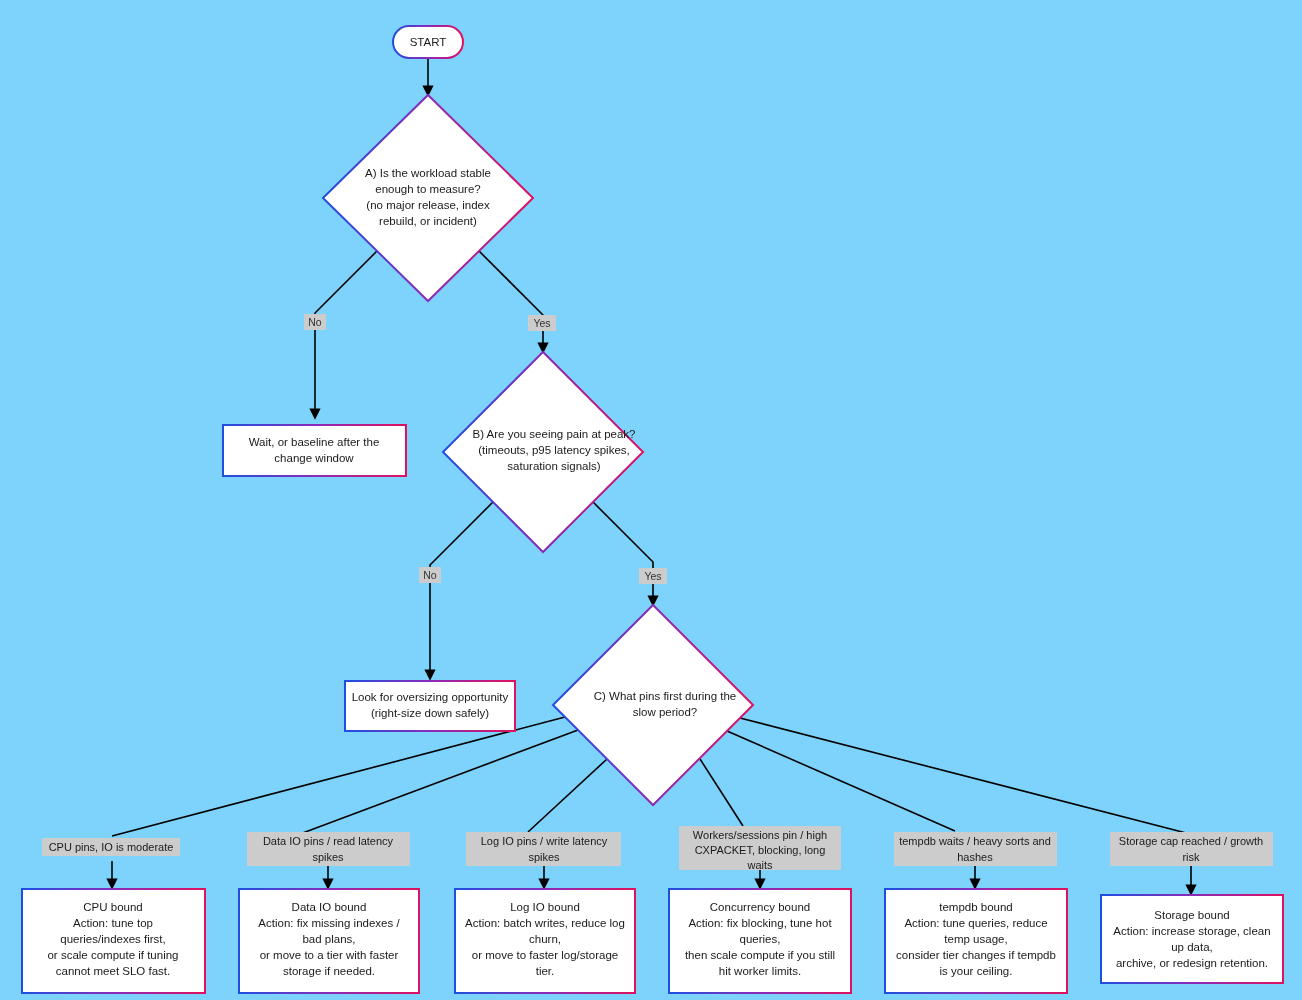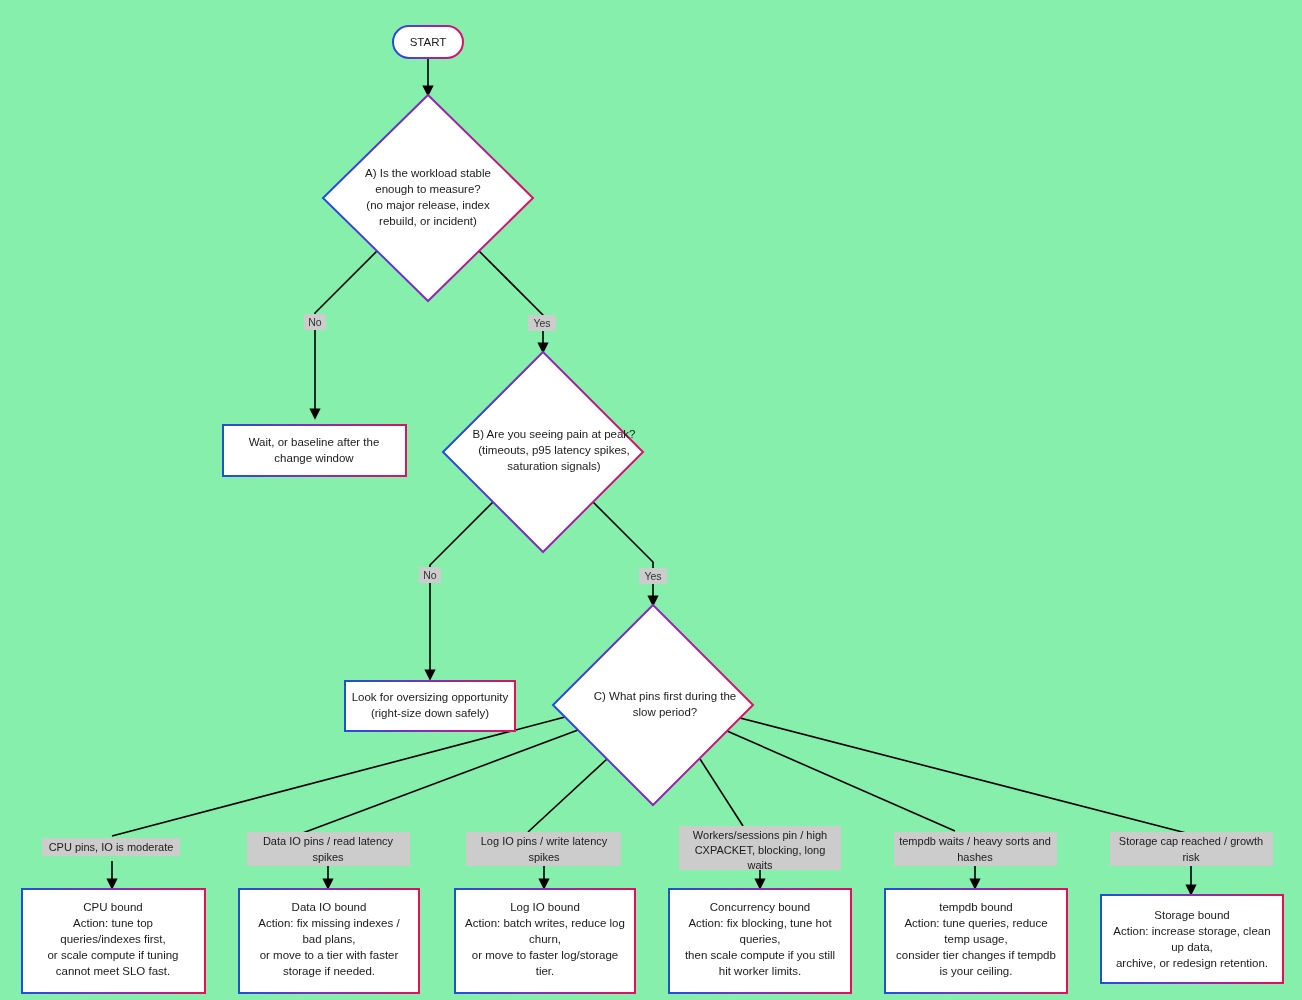--- a/index.html
+++ b/index.html
@@ -1,18 +1,18 @@
 <!DOCTYPE html>
 <html><head>
 <meta charset="utf-8">
 <style>
   html,body{margin:0;padding:0;background:#ffffff;}
   body{width:1302px;height:1000px;overflow:hidden;
        font-family:"Liberation Sans","DejaVu Sans",sans-serif;}
-  #stage{position:relative;width:1302px;height:1000px;background:#86efac;}
+  #stage{position:relative;width:1302px;height:1000px;background:#7dd3fc;}
   svg{position:absolute;top:0;left:0;width:1302px;height:1000px;}
   .nodetext{font-family:"Liberation Sans","DejaVu Sans",sans-serif;
             font-size:11.5px;fill:#1a1a1a;text-anchor:middle;}
   .starttext{font-family:"Liberation Sans","DejaVu Sans",sans-serif;
              font-size:11.5px;fill:#1a1a1a;text-anchor:middle;}
   .edgelabel{font-family:"Liberation Sans","DejaVu Sans",sans-serif;
              font-size:10.5px;fill:#333333;text-anchor:middle;}
   .chiplabel{font-family:"Liberation Sans","DejaVu Sans",sans-serif;
              font-size:11px;fill:#1a1a1a;text-anchor:middle;}
   .edge{stroke:#000000;stroke-width:1.6px;fill:none;}

